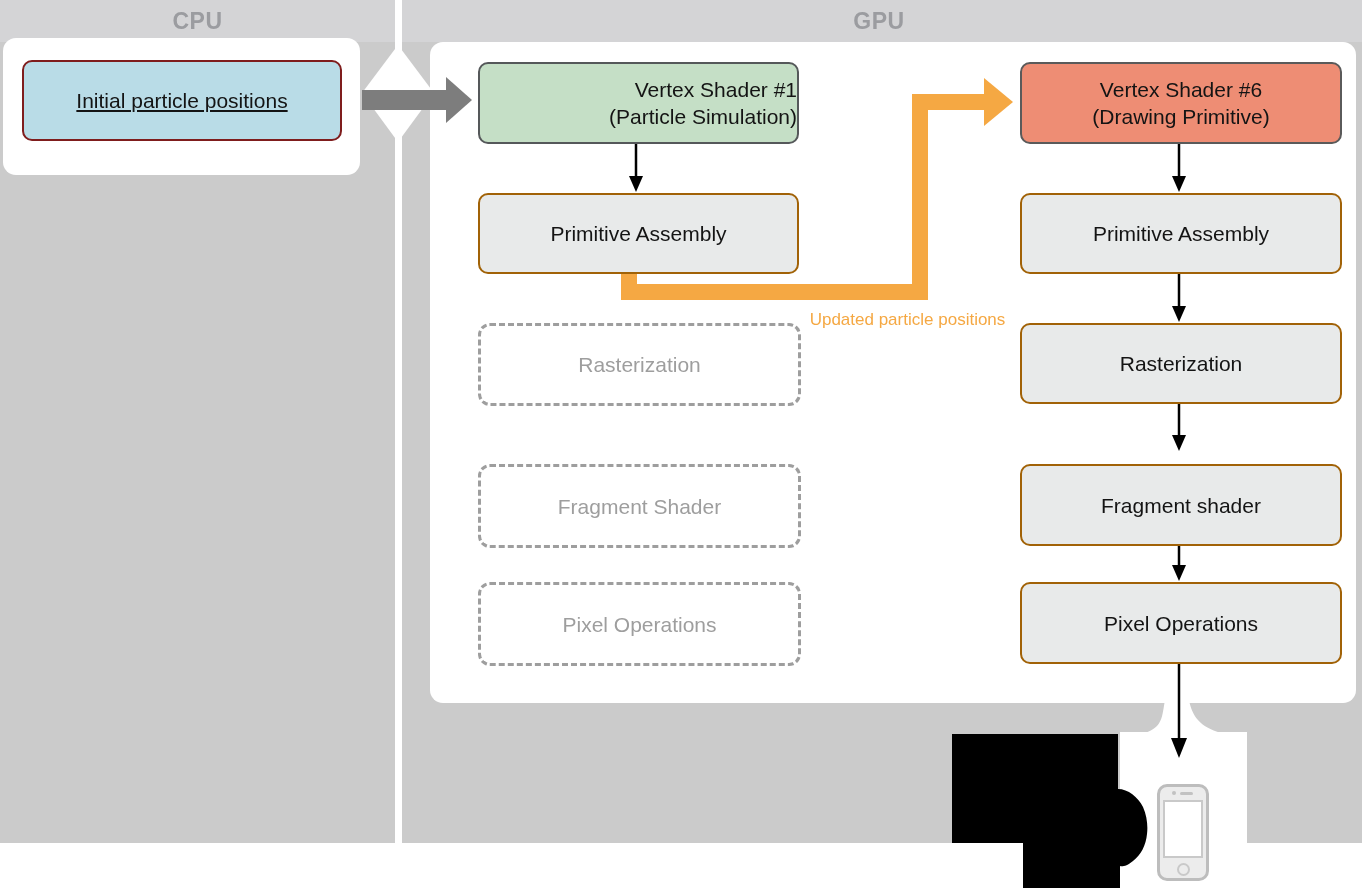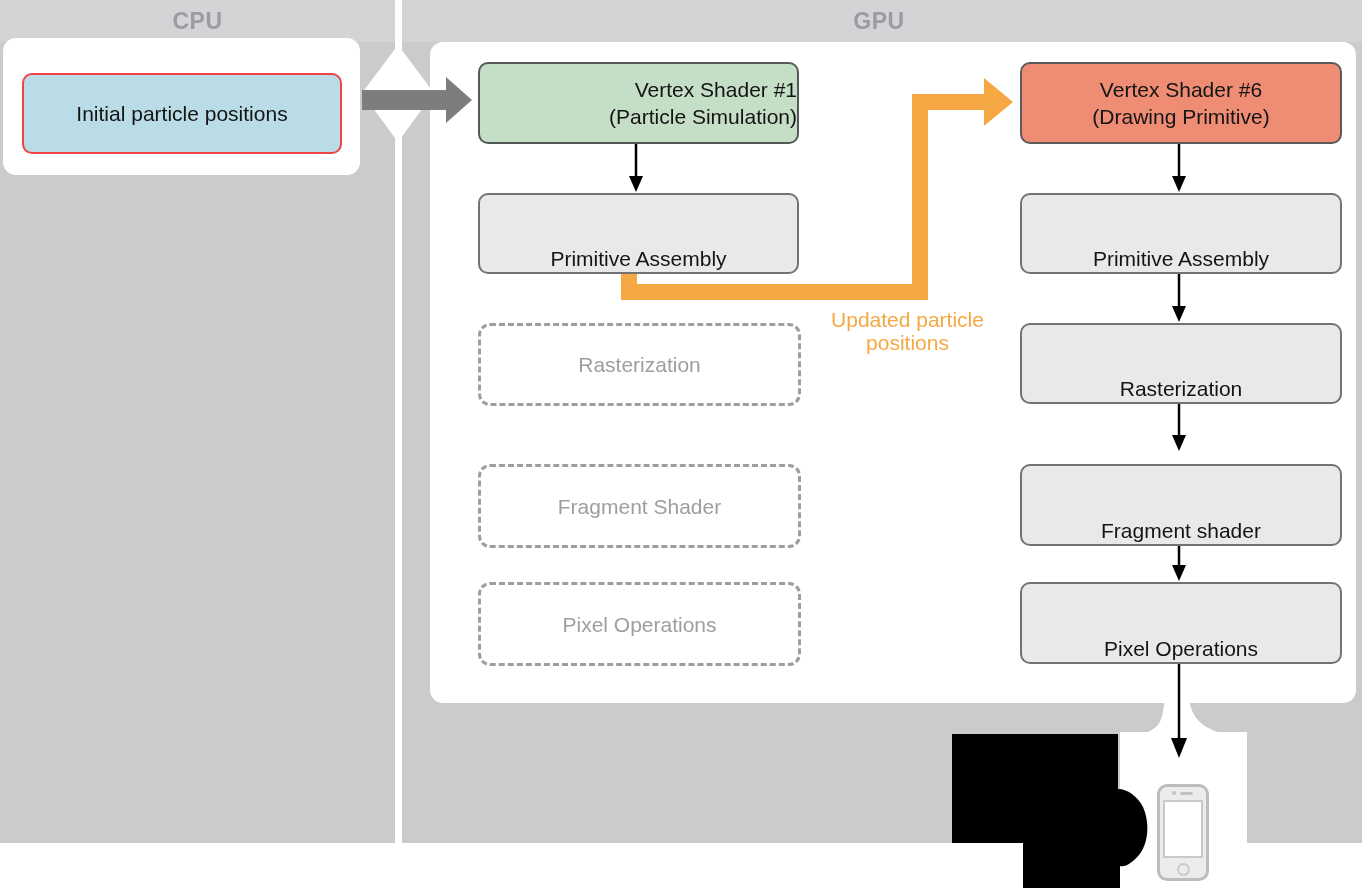--- a/index.html
+++ b/index.html
@@ -13,31 +13,31 @@
   .panel{background:var(--c-panel,#fff);border-radius:13px;z-index:1;}
   .cpu-panel{left:3px;top:38px;width:357px;height:137px;}
   .gpu-panel{left:430px;top:42px;width:926px;height:661px;}
   .region-label{top:6px;height:30px;display:flex;align-items:center;justify-content:center;
     font-size:23px;font-weight:bold;color:#9b9ca0;letter-spacing:.5px;z-index:3;}
   .cpu-label{left:0;width:395px;}
   .gpu-label{left:402px;width:954px;}
   .node{display:flex;flex-direction:column;align-items:center;justify-content:center;
     border-radius:10px;font-size:21px;color:#141414;text-align:center;line-height:27px;z-index:3;}
   .node span{display:block;}
-  .blue{left:22px;top:73px;width:316px;height:77px;background:var(--c-cpu_box,#b9dce7);border:2px solid #ef4444;}
+  .blue{left:22px;top:60px;width:316px;height:77px;background:var(--c-cpu_box,#b9dce7);border:2px solid #7f1d1d;text-decoration:underline;}
   .green{left:478px;top:62px;width:317px;height:78px;background:var(--c-sim_shader,#c5dfc6);border:2px solid #55585a;align-items:flex-end;}
   .red{left:1020px;top:62px;width:318px;height:78px;background:var(--c-draw_shader,#ee8d74);border:2px solid #5a5a5a;}
-  .stage-box{background:var(--c-stage_box,#e8eaea);border:2px solid #737373;justify-content:flex-end;}
+  .stage-box{background:var(--c-stage_box,#e8eaea);border:2px solid #a16207;}
   .l-col{left:478px;width:317px;}
   .r-col{left:1020px;width:318px;}
   .row2{top:193px;height:77px;} .row3{top:323px;height:77px;}
   .row4{top:464px;height:78px;} .row5{top:582px;height:78px;}
   .dashed{background:transparent;border:3px dashed var(--c-muted,#9e9e9e);border-radius:12px;
     color:var(--c-muted,#9e9e9e);}
-  .feedback-label{left:800px;top:308px;width:215px;text-align:center;font-size:21px;line-height:23px;
+  .feedback-label{left:800px;top:308px;width:215px;text-align:center;font-size:17px;line-height:23px;
     color:var(--c-feedback_orange,#f5a843);z-index:3;}
   svg.layer{left:0;top:0;z-index:2;}
   
   .phone{left:1157px;top:784px;width:52px;height:97px;z-index:4;}
   .phone-body{position:absolute;left:0;top:0;right:0;bottom:0;background:#ececec;
     border:3px solid #bdbdbd;border-radius:10px;box-sizing:border-box;}
   .phone-screen{position:absolute;left:6px;top:16px;width:40px;height:58px;background:#fff;
     border:2px solid #c9c9c9;box-sizing:border-box;}
   .phone-camera{position:absolute;left:15px;top:7px;width:4px;height:4px;border-radius:50%;background:#c2c2c2;}
   .phone-speaker{position:absolute;left:23px;top:8px;width:13px;height:3px;border-radius:2px;background:#c2c2c2;}

